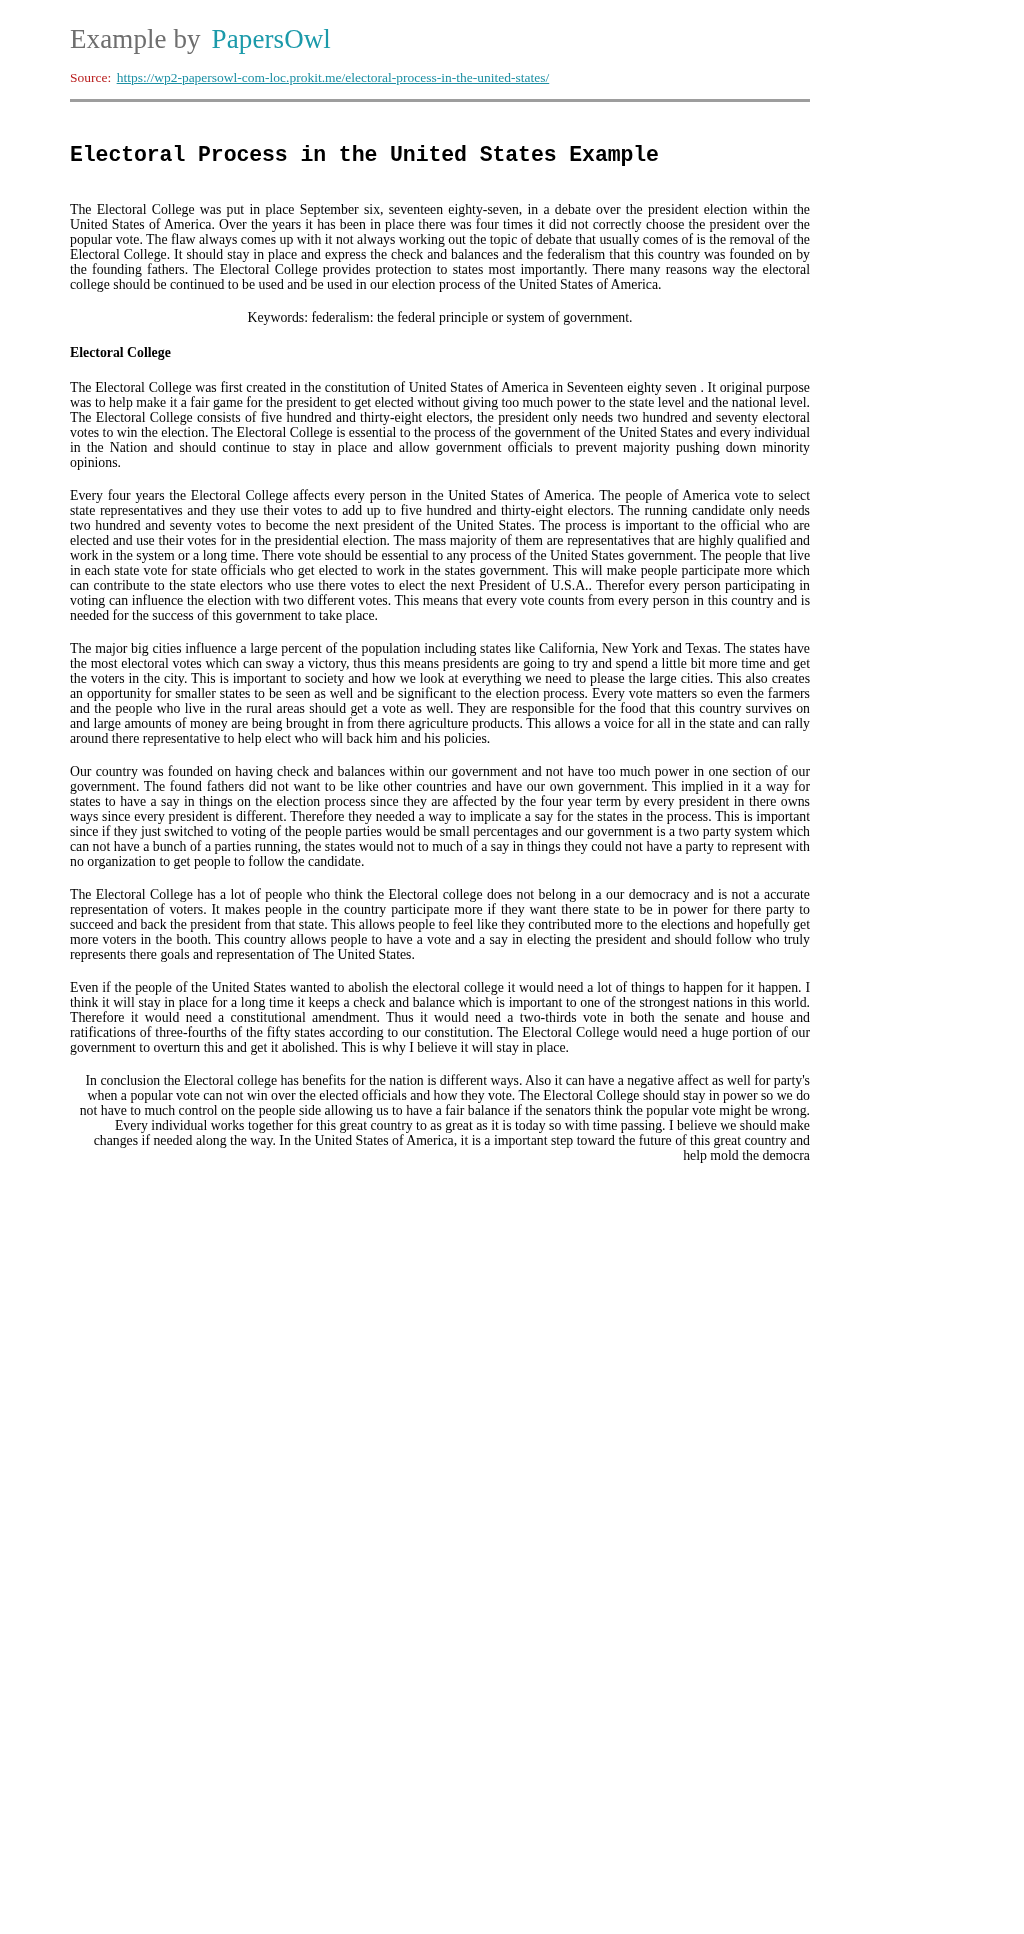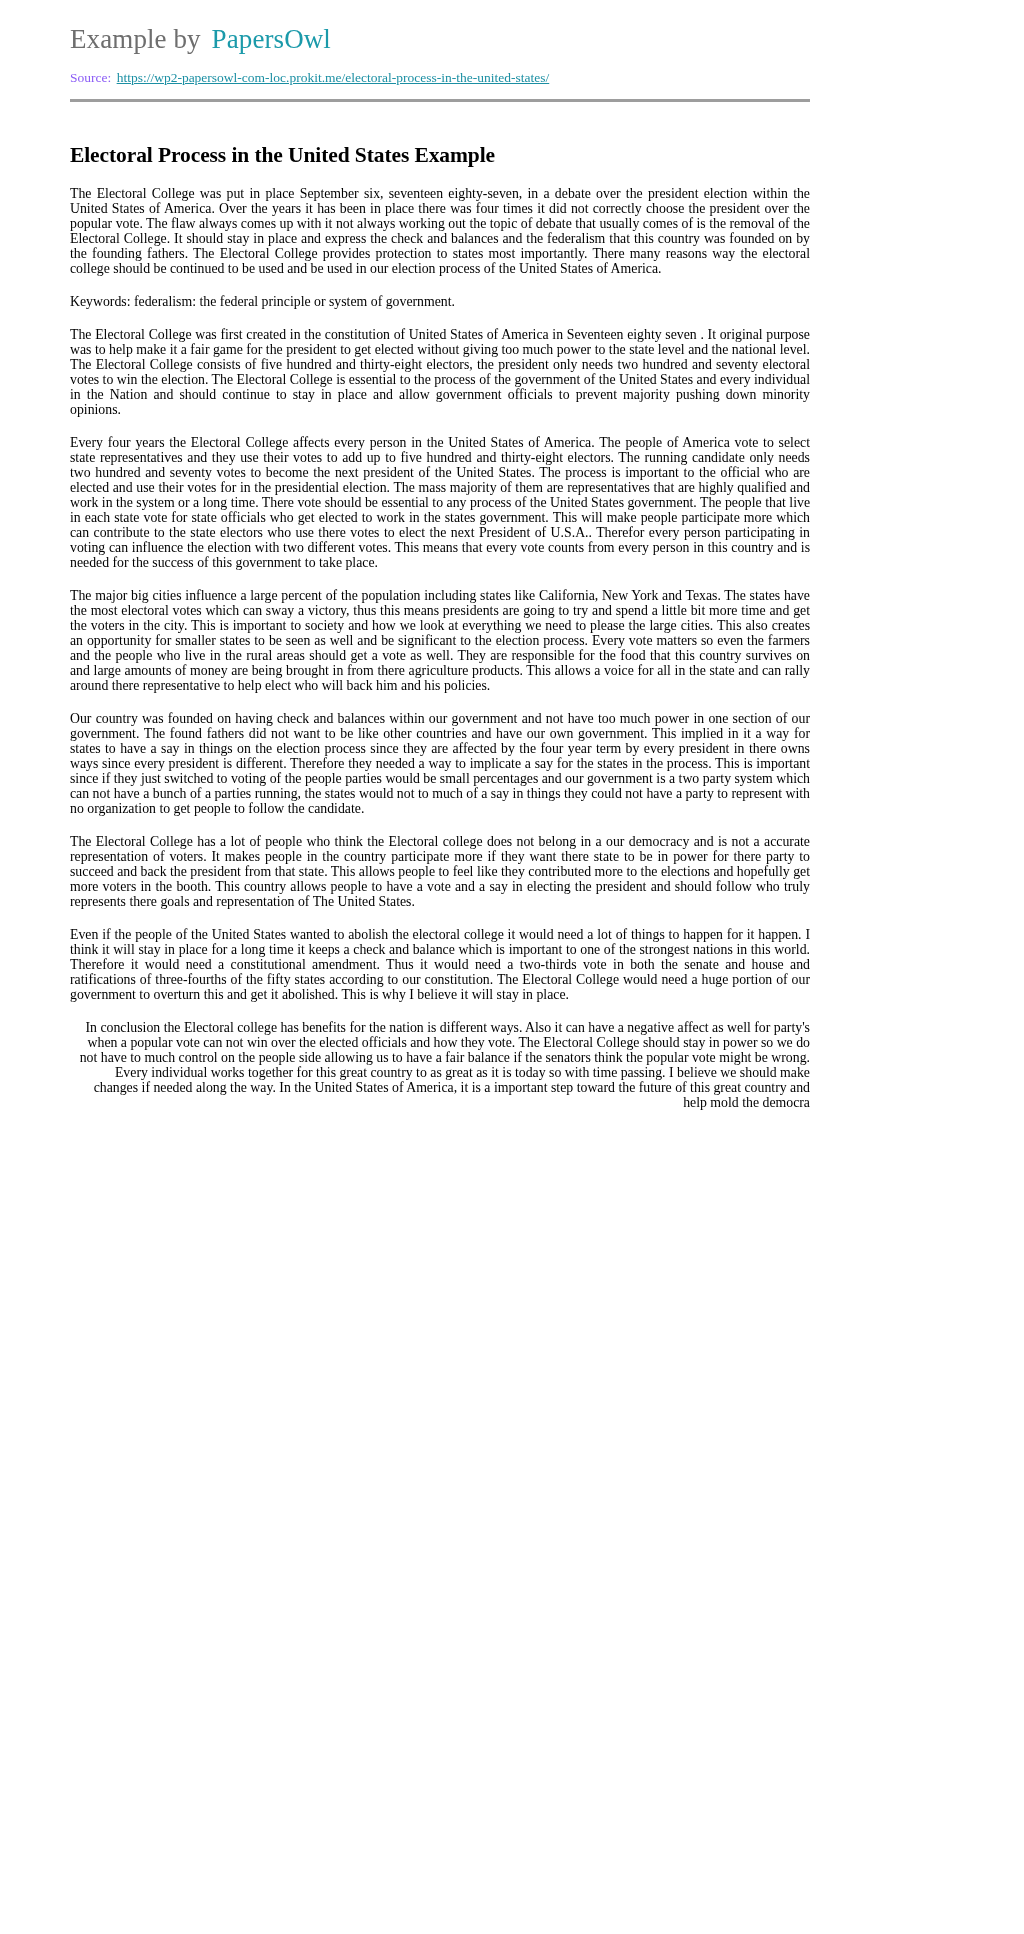--- a/index.html
+++ b/index.html
@@ -40,21 +40,21 @@
     padding-left: 4px;
   }
   .source-line {
     margin-top: 13px;
     font-size: 13.5px;
     line-height: 18px;
     color: #6e6e6e;
     white-space: nowrap;
   }
   .source-label {
-    color: #8b5cf6;
+    color: #b91c1c;
   }
   .source-url {
     color: #1b8fa3;
     text-decoration-color: #1b8fa3;
     padding-left: 2px;
     cursor: pointer;
   }
   .rule {
     margin: 12px 70px 0 70px;
     height: 3px;
@@ -63,36 +63,37 @@
   }
   
   .article {
     padding: 0 70px;
     margin-top: 40px;
   }
   .doc-title {
     font-size: 21.5px;
     font-weight: bold;
     line-height: 26px;
-    margin: 0 0 18px 0;
+    margin: 0 0 34px 0;
     letter-spacing: -0.1px;
+    font-family: Liberation Mono, monospace;
   }
   .para {
     font-size: 13.8px;
     line-height: 15px;
     text-align: justify;
     margin: 0 0 18px 0;
     hyphens: none;
   }
   .para:last-child {
     margin-bottom: 0;
     text-align: right;
   }
   .keywords {
-    text-align: left;
+    text-align: center;
   }
   .subhead {
     font-size: 13.8px;
     line-height: 19.3px;
     font-weight: bold;
     margin: 0 0 18px 0;
   }
 </style>
 </head>
 <body>
@@ -113,20 +114,21 @@
   <div class="rule"></div>
 
   <div class="article">
 
     <h1 class="doc-title">Electoral Process in the United States Example</h1>
 
     <p class="para">The Electoral College was put in place September six, seventeen eighty-seven, in a debate over the president election within the United States of America. Over the years it has been in place there was four times it did not correctly choose the president over the popular vote. The flaw always comes up with it not always working out the topic of debate that usually comes of is the removal of the Electoral College. It should stay in place and express the check and balances and the federalism that this country was founded on by the founding fathers. The Electoral College provides protection to states most importantly. There many reasons way the electoral college should be continued to be used and be used in our election process of the United States of America.</p>
 
     <p class="para keywords">Keywords: federalism: the federal principle or system of government.</p>
 
+    <p class="subhead">Electoral College</p>
 
     <p class="para">The Electoral College was first created in the constitution of United States of America in Seventeen eighty seven . It original purpose was to help make it a fair game for the president to get elected without giving too much power to the state level and the national level. The Electoral College consists of five hundred and thirty-eight electors, the president only needs two hundred and seventy electoral votes to win the election. The Electoral College is essential to the process of the government of the United States and every individual in the Nation and should continue to stay in place and allow government officials to prevent majority pushing down minority opinions.</p>
     <p class="para">Every four years the Electoral College affects every person in the United States of America. The people of America vote to select state representatives and they use their votes to add up to five hundred and thirty-eight electors. The running candidate only needs two hundred and seventy votes to become the next president of the United States. The process is important to the official who are elected and use their votes for in the presidential election. The mass majority of them are representatives that are highly qualified and work in the system or a long time. There vote should be essential to any process of the United States government. The people that live in each state vote for state officials who get elected to work in the states government. This will make people participate more which can contribute to the state electors who use there votes to elect the next President of U.S.A.. Therefor every person participating in voting can influence the election with two different votes. This means that every vote counts from every person in this country and is needed for the success of this government to take place.</p>
     <p class="para">The major big cities influence a large percent of the population including states like California, New York and Texas. The states have the most electoral votes which can sway a victory, thus this means presidents are going to try and spend a little bit more time and get the voters in the city. This is important to society and how we look at everything we need to please the large cities. This also creates an opportunity for smaller states to be seen as well and be significant to the election process. Every vote matters so even the farmers and the people who live in the rural areas should get a vote as well. They are responsible for the food that this country survives on and large amounts of money are being brought in from there agriculture products. This allows a voice for all in the state and can rally around there representative to help elect who will back him and his policies.</p>
     <p class="para">Our country was founded on having check and balances within our government and not have too much power in one section of our government. The found fathers did not want to be like other countries and have our own government. This implied in it a way for states to have a say in things on the election process since they are affected by the four year term by every president in there owns ways since every president is different. Therefore they needed a way to implicate a say for the states in the process. This is important since if they just switched to voting of the people parties would be small percentages and our government is a two party system which can not have a bunch of a parties running, the states would not to much of a say in things they could not have a party to represent with no organization to get people to follow the candidate.</p>
     <p class="para">The Electoral College has a lot of people who think the Electoral college does not belong in a our democracy and is not a accurate representation of voters. It makes people in the country participate more if they want there state to be in power for there party to succeed and back the president from that state. This allows people to feel like they contributed more to the elections and hopefully get more voters in the booth. This country allows people to have a vote and a say in electing the president and should follow who truly represents there goals and representation of The United States.</p>
     <p class="para">Even if the people of the United States wanted to abolish the electoral college it would need a lot of things to happen for it happen. I think it will stay in place for a long time it keeps a check and balance which is important to one of the strongest nations in this world. Therefore it would need a constitutional amendment. Thus it would need a two-thirds vote in both the senate and house and ratifications of three-fourths of the fifty states according to our constitution. The Electoral College would need a huge portion of our government to overturn this and get it abolished. This is why I believe it will stay in place.</p>
     <p class="para">In conclusion the Electoral college has benefits for the nation is different ways. Also it can have a negative affect as well for party's when a popular vote can not win over the elected officials and how they vote. The Electoral College should stay in power so we do not have to much control on the people side allowing us to have a fair balance if the senators think the popular vote might be wrong. Every individual works together for this great country to as great as it is today so with time passing. I believe we should make changes if needed along the way. In the United States of America, it is a important step toward the future of this great country and help mold the democra</p>
 
   </div>

